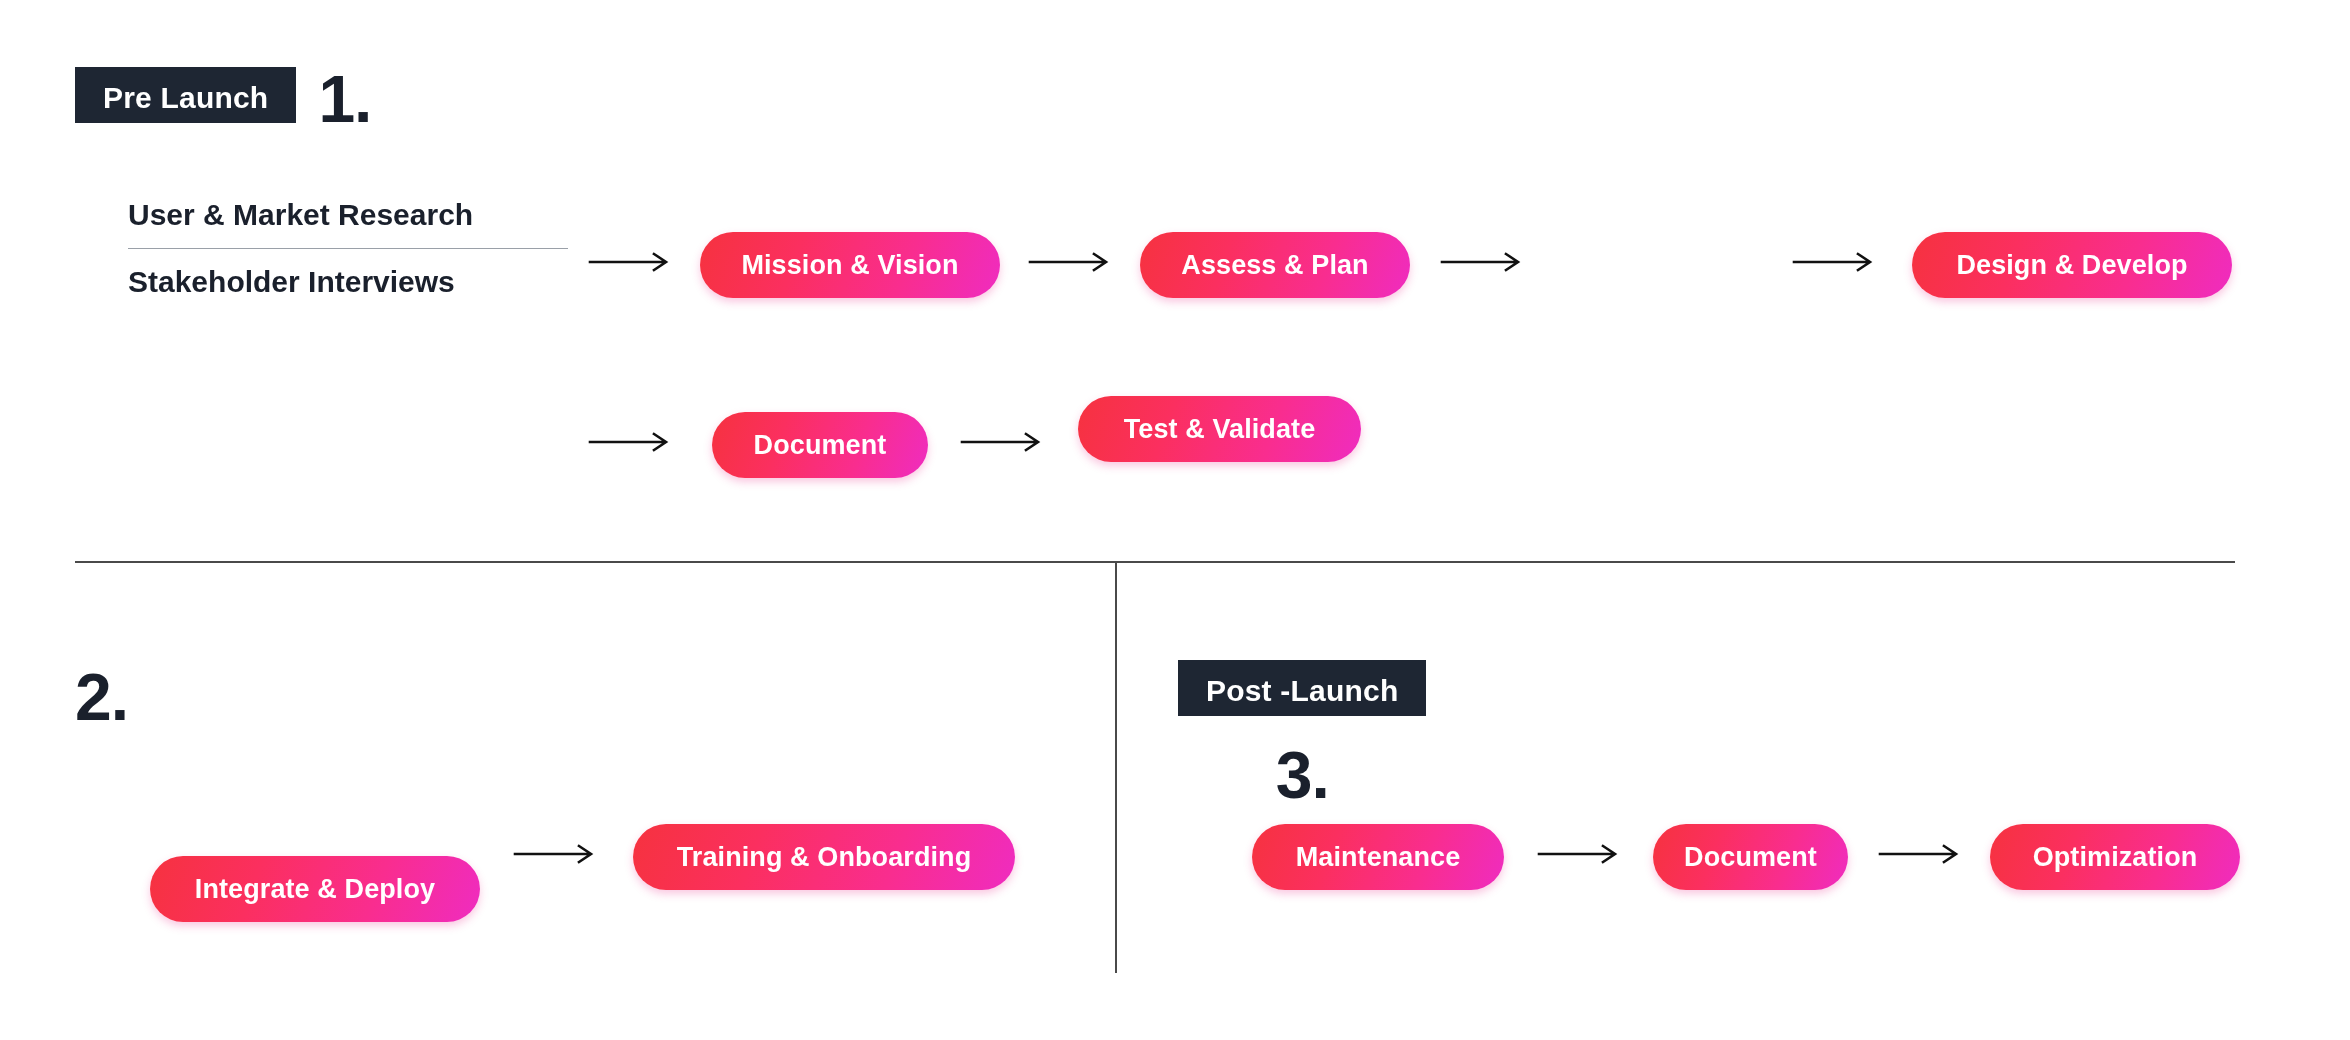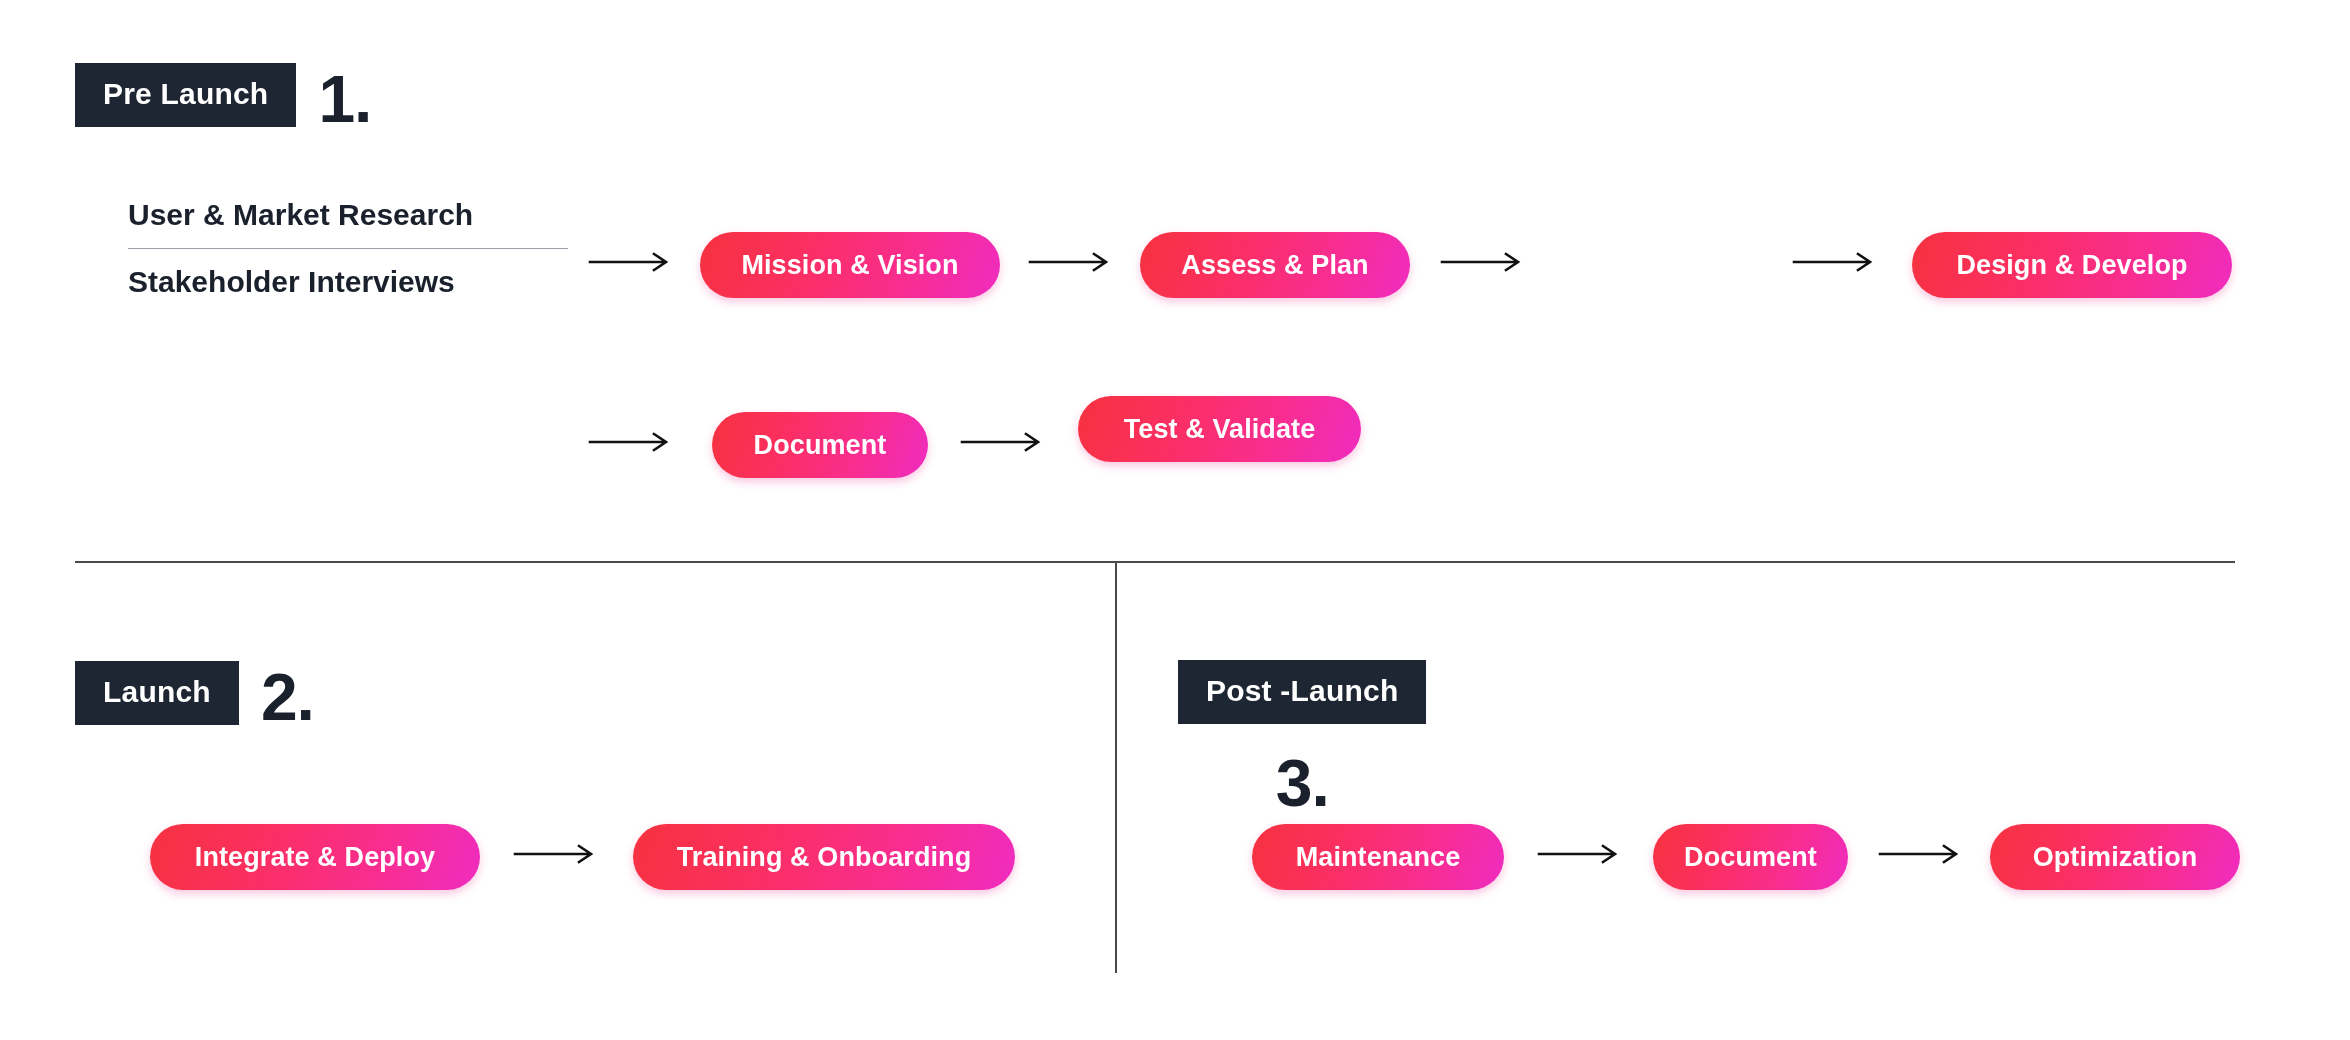--- a/index.html
+++ b/index.html
@@ -28,21 +28,21 @@
     display: flex;
     align-items: center;
     gap: 22px;
   }
   .sec-badge {
     background: #1e2633;
     color: #ffffff;
     font-size: 30px;
     font-weight: bold;
     letter-spacing: 0.2px;
-    padding: 16px 28px 18px 28px;
+    padding: 16px 28px 10px 28px;
     line-height: 1;
     white-space: nowrap;
   }
   .sec-num {
     color: #1a202c;
     font-size: 66px;
     font-weight: bold;
     line-height: 1;
     letter-spacing: -1px;
     position: relative;
@@ -175,25 +175,24 @@
       </svg>
   </div>
   <div class="pill" style="left:1078px; top:396px; width:283px;">
     <span class="pill-label">Test &amp; Validate</span>
   </div>
 
   <div class="rule-h" style="left:75px; top:561px; width:2160px;"></div>
   <div class="rule-v" style="left:1115px; top:561px; height:412px;"></div>
 
   <div class="section-head" style="left:75px; top:660px;">
-    <div class="sec-badge">Launch</div>
     <div class="sec-num">2.</div>
   </div>
 
-  <div class="pill" style="left:150px; top:824px; width:330px;">
+  <div class="pill" style="left:150px; top:856px; width:330px;">
     <span class="pill-label">Integrate &amp; Deploy</span>
   </div>
   <div class="arrow" style="left:513px; top:840px;">
     <svg width="86" height="24" viewBox="0 0 86 24">
         <path d="M2 12 H76 M66 4 L78 12 L66 20" fill="none" stroke="#111111" stroke-width="2.6" stroke-linecap="square" stroke-linejoin="miter"></path>
       </svg>
   </div>
   <div class="pill" style="left:633px; top:824px; width:382px;">
     <span class="pill-label">Training &amp; Onboarding</span>
   </div>

